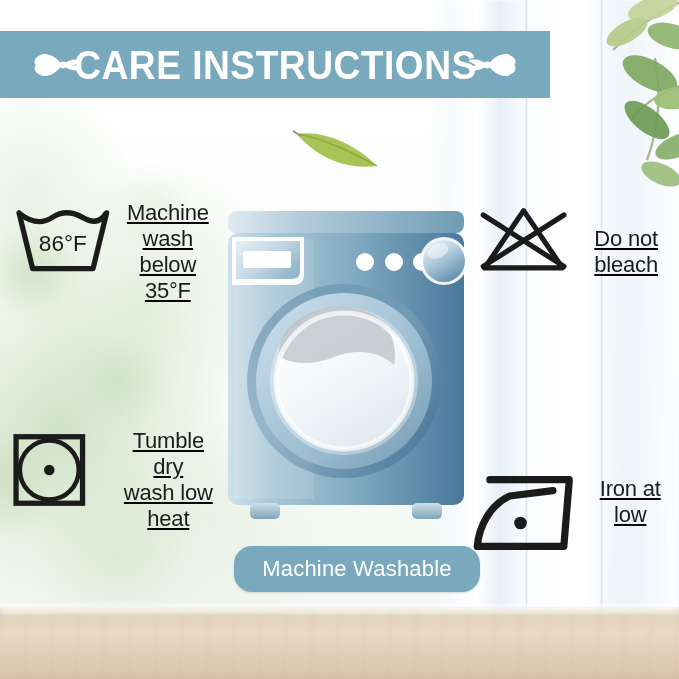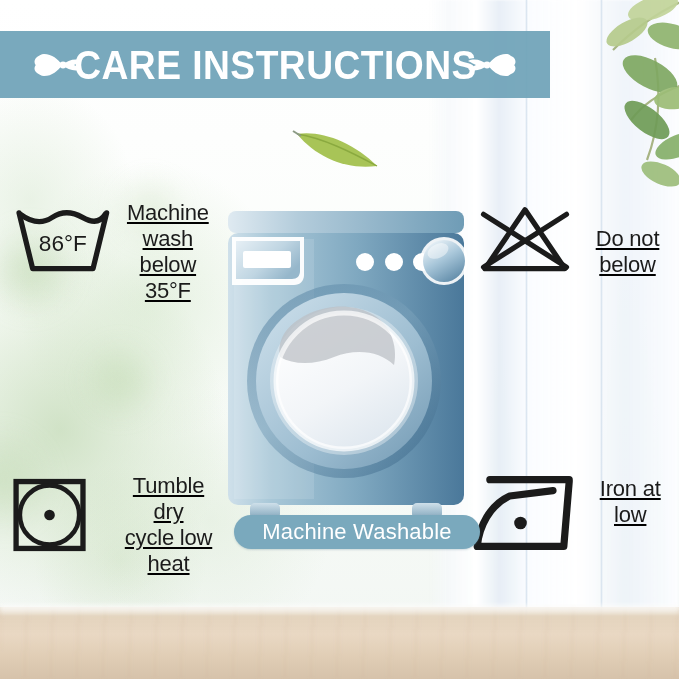--- a/index.html
+++ b/index.html
@@ -64,31 +64,31 @@
   .banner-title{color:#ffffff;font-size:40px;font-weight:bold;letter-spacing:.5px;
     transform:scaleX(.93);white-space:nowrap;line-height:1;}
   .orn{position:absolute;top:50%;transform:translateY(-50%);width:60px;height:44px;}
   .orn-left{left:32px;}
   .orn-right{right:32px;}
 
   
   .cell{position:absolute;display:flex;flex-direction:row;text-decoration:underline;}
   .cell-tl{left:10px;top:192px;width:210px;}
   .cell-tr{left:470px;top:192px;width:205px;}
-  .cell-bl{left:10px;top:465px;width:210px;gap:28px;}
+  .cell-bl{left:10px;top:420px;width:210px;gap:28px;}
   .cell-br{left:470px;top:468px;width:205px;}
   .sym{display:block;}
   .cap{margin-top:8px;text-align:center;color:#1b1b1b;font-size:22px;line-height:1.18;
     letter-spacing:-.2px;}
 
   
   .washer{position:absolute;left:222px;top:205px;width:248px;height:330px;}
 
   
-  .badge{position:absolute;left:234px;top:515px;width:246px;height:34px;
+  .badge{position:absolute;left:234px;top:546px;width:246px;height:46px;
     border-radius:18px;background:#7aa9bd;display:flex;align-items:center;justify-content:center;
     box-shadow:0 1px 2px rgba(80,120,140,.25);}
   .badge-text{color:#ffffff;font-size:22px;letter-spacing:.2px;white-space:nowrap;}
 </style>
 </head>
 <body>
 
 <div id="stage">
 
   <div class="bg-base"></div>
@@ -157,33 +157,33 @@
   </div>
 
   <div class="cell cell-tr">
     <svg class="sym" width="146" height="96" viewBox="0 0 146 96">
       <path d="M73 8 L126 86 L20 86 Z" fill="none" stroke="#1b1b1b" stroke-width="7" stroke-linejoin="round"></path>
       <path d="M18 14 L128 84" stroke="#1b1b1b" stroke-width="7" stroke-linecap="round"></path>
       <path d="M128 14 L18 84" stroke="#1b1b1b" stroke-width="7" stroke-linecap="round"></path>
     </svg>
     <div class="cap">
       <br>
-      <span>Do not below</span>
+      <span>Do not bleach</span>
     </div>
   </div>
 
   <div class="cell cell-bl">
     <svg class="sym" width="104" height="100" viewBox="0 0 104 100">
       <rect x="8" y="6" width="88" height="88" fill="none" stroke="#1b1b1b" stroke-width="7"></rect>
       <circle cx="52" cy="50" r="39" fill="none" stroke="#1b1b1b" stroke-width="6"></circle>
       <circle cx="52" cy="50" r="7" fill="#1b1b1b"></circle>
     </svg>
     <div class="cap">
       <span>Tumble dry</span><br>
-      <span>cycle low heat</span>
+      <span>wash low heat</span>
     </div>
   </div>
 
   <div class="cell cell-br">
     <svg class="sym" width="128" height="92" viewBox="0 0 128 92">
       <path d="M22 8 L110 8 L110 10 L104 82 L8 82 C10 60 22 36 44 26 L92 20" fill="none" stroke="#1b1b1b" stroke-width="8" stroke-linejoin="round" stroke-linecap="round"></path>
       <circle cx="56" cy="56" r="7" fill="#1b1b1b"></circle>
     </svg>
     <div class="cap">
       <span>Iron at low</span><br>

